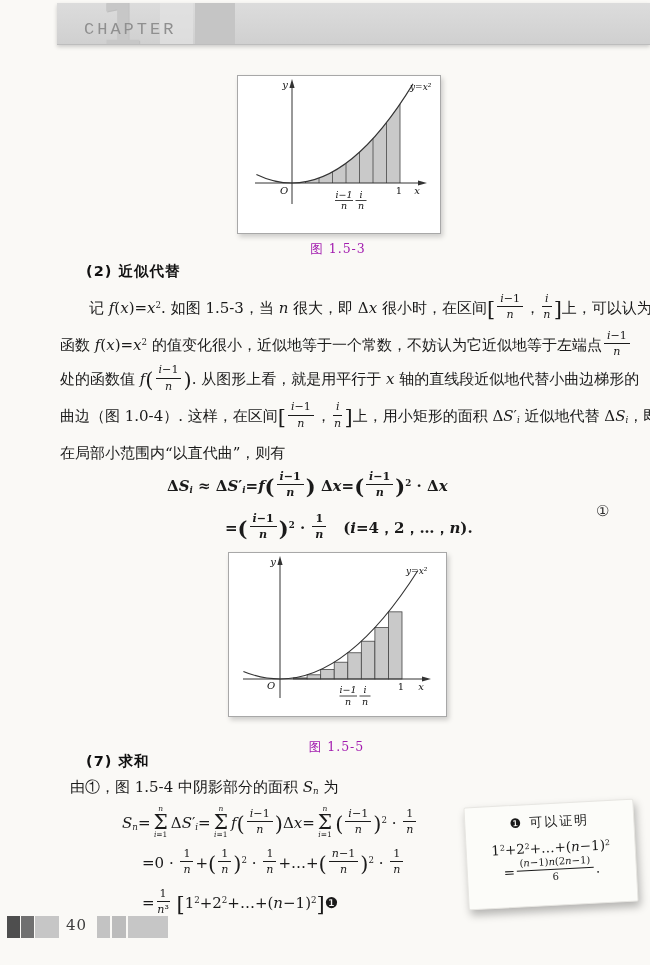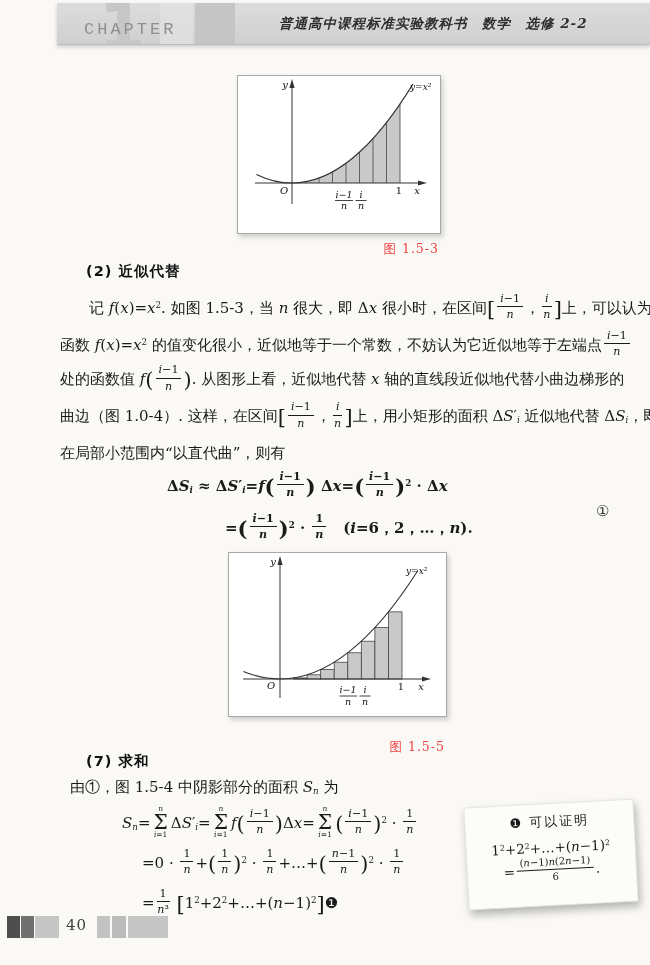--- a/index.html
+++ b/index.html
@@ -15,21 +15,21 @@
   .dark-block{position:absolute;left:138px;top:0;width:40px;height:41px;background:#c5c5c5;}
   .chapter-label{position:absolute;left:27px;top:17px;font-family:Liberation Mono, monospace;
       font-size:17px;letter-spacing:3px;color:#8f8f8f;}
   .book-title{position:absolute;left:222px;top:12px;font-size:13.5px;font-weight:bold;font-style:italic;
       color:#2e2e2e;letter-spacing:1px;white-space:nowrap;}
   
   .figbox{position:absolute;background:#fff;border:1px solid #a8a8a8;box-shadow:2px 3px 5px rgba(0,0,0,.18);}
   .fig1{left:237px;top:75px;width:202px;height:157px;}
   .fig2{left:228px;top:552px;width:217px;height:163px;}
   .figbox svg{display:block;margin:0 auto;}
-  .cap{position:absolute;font-size:12.5px;color:#ef4444;text-align:right;letter-spacing:1px;}
+  .cap{position:absolute;font-size:12.5px;color:#a21caf;text-align:center;letter-spacing:1px;}
   .cap1{left:237px;top:241px;width:202px;}
   .cap2{left:228px;top:739px;width:217px;}
   
   .heading{position:absolute;font-family:"DejaVu Sans","Liberation Sans",sans-serif;
       font-weight:bold;font-size:14.5px;color:#111;letter-spacing:1px;text-align:center;}
   .h2pos{left:86px;top:262px;}
   .h3pos{left:86px;top:752px;}
   .para{position:absolute;left:60px;top:287px;}
   .pline{white-space:nowrap;height:37px;line-height:37px;font-size:15px;}
   .indent{padding-left:29px;}
@@ -78,21 +78,20 @@
 </head>
 <body>
 
 <div class="page">
 
   <div class="header-band">
     <span class="big-one">1</span>
     <span class="light-col"></span>
     <span class="dark-block"></span>
     <span class="chapter-label">CHAPTER</span>
-    <span class="book-title">普通高中课程标准实验教科书　数学　选修 2-2</span>
   </div>
 
   <div class="figbox fig1">
     <svg viewBox="0 0 200 155" width="200" height="155">
       <path d="M66.5,107 L66.5,105.8 Q113.8,97.1 161,28 L161,107 Z" fill="#c9c9c9"></path>
       <g stroke="#555" stroke-width="0.9">
         <line x1="66.5" y1="107" x2="66.5" y2="105.8"></line>
         <line x1="80" y1="107" x2="80" y2="102.1"></line>
         <line x1="93.5" y1="107" x2="93.5" y2="95.9"></line>
         <line x1="107" y1="107" x2="107" y2="87.3"></line>
@@ -139,21 +138,21 @@
           <span class="mnum"><span class="mi">i</span></span>
           <span class="mden"><span class="mi">n</span></span>
         </span><span class="mbig">]</span><span class="mt">上，可以认为</span></div>
     <div class="pline"><span class="mt">函数 </span><span class="mr"><span class="mi">f</span><span class="mu">(</span><span class="mi">x</span><span class="mu">)</span><span class="mu">=</span><span class="mi">x</span></span><span class="msup">2</span><span class="mt"> 的值变化很小，近似地等于一个常数，不妨认为它近似地等于左端点</span><span class="mfrac">
           <span class="mnum"><span class="mi">i</span><span class="mu">−</span><span class="mu">1</span></span>
           <span class="mden"><span class="mi">n</span></span>
         </span></div>
     <div class="pline"><span class="mt">处的函数值 </span><span class="mr"><span class="mi">f</span></span><span class="mbig">(</span><span class="mfrac">
           <span class="mnum"><span class="mi">i</span><span class="mu">−</span><span class="mu">1</span></span>
           <span class="mden"><span class="mi">n</span></span>
-        </span><span class="mbig">)</span><span class="mt">. 从图形上看，近似地代替 </span><span class="mr"><span class="mi">x</span></span><span class="mt"> 轴的直线段近似地代替小曲边梯形的</span></div>
+        </span><span class="mbig">)</span><span class="mt">. 从图形上看，就是用平行于 </span><span class="mr"><span class="mi">x</span></span><span class="mt"> 轴的直线段近似地代替小曲边梯形的</span></div>
     <div class="pline"><span class="mt">曲边（图 1.0-4）. 这样，在区间</span><span class="mbig">[</span><span class="mfrac">
           <span class="mnum"><span class="mi">i</span><span class="mu">−</span><span class="mu">1</span></span>
           <span class="mden"><span class="mi">n</span></span>
         </span><span class="mt">，</span><span class="mfrac">
           <span class="mnum"><span class="mi">i</span></span>
           <span class="mden"><span class="mi">n</span></span>
         </span><span class="mbig">]</span><span class="mt">上，用小矩形的面积 Δ</span><span class="mr"><span class="mi">S</span><span class="mu">′</span></span><span class="msub">i</span><span class="mt"> 近似地代替 Δ</span><span class="mr"><span class="mi">S</span></span><span class="msub">i</span><span class="mt">，即</span></div>
     <div class="pline"><span class="mt">在局部小范围内“以直代曲”，则有</span></div>
   </div>
 
@@ -164,21 +163,21 @@
         </span><span class="mbig">)</span><span class="mt"> Δ</span><span class="mr"><span class="mi">x</span></span><span class="mt">=</span><span class="mbig">(</span><span class="mfrac">
           <span class="mnum"><span class="mi">i</span><span class="mu">−</span><span class="mu">1</span></span>
           <span class="mden"><span class="mi">n</span></span>
         </span><span class="mbig">)</span><span class="msup">2</span><span class="mt"> · Δ</span><span class="mr"><span class="mi">x</span></span></div>
     <div class="fline ind58"><span class="mt">=</span><span class="mbig">(</span><span class="mfrac">
           <span class="mnum"><span class="mi">i</span><span class="mu">−</span><span class="mu">1</span></span>
           <span class="mden"><span class="mi">n</span></span>
         </span><span class="mbig">)</span><span class="msup">2</span><span class="mt"> · </span><span class="mfrac">
           <span class="mnum"><span class="mu">1</span></span>
           <span class="mden"><span class="mi">n</span></span>
-        </span><span class="mt">　(</span><span class="mr"><span class="mi">i</span></span><span class="mt">=6，2，…，</span><span class="mr"><span class="mi">n</span></span><span class="mt">).</span></div>
+        </span><span class="mt">　(</span><span class="mr"><span class="mi">i</span></span><span class="mt">=4，2，…，</span><span class="mr"><span class="mi">n</span></span><span class="mt">).</span></div>
   </div>
   <div class="ftag">①</div>
 
   <div class="figbox fig2">
     <svg viewBox="0 0 215 161" width="215" height="161">
       <g fill="#c9c9c9" stroke="#444" stroke-width="0.8">
         <rect x="63.56" y="124.95" width="13.56" height="1.05"></rect>
         <rect x="77.11" y="121.80" width="13.56" height="4.20"></rect>
         <rect x="90.67" y="116.56" width="13.56" height="9.44"></rect>
         <rect x="104.22" y="109.21" width="13.56" height="16.79"></rect>

